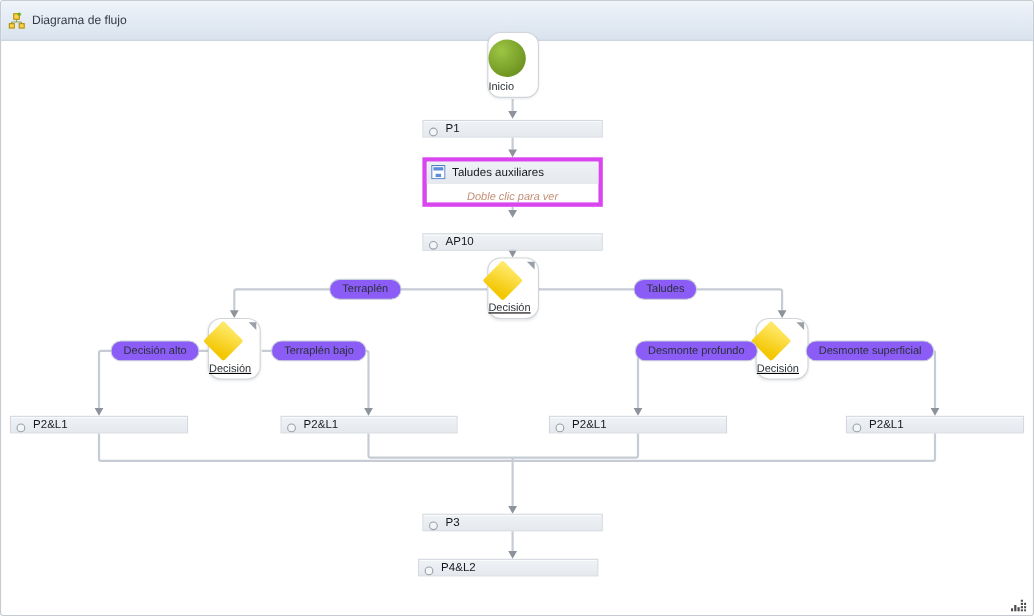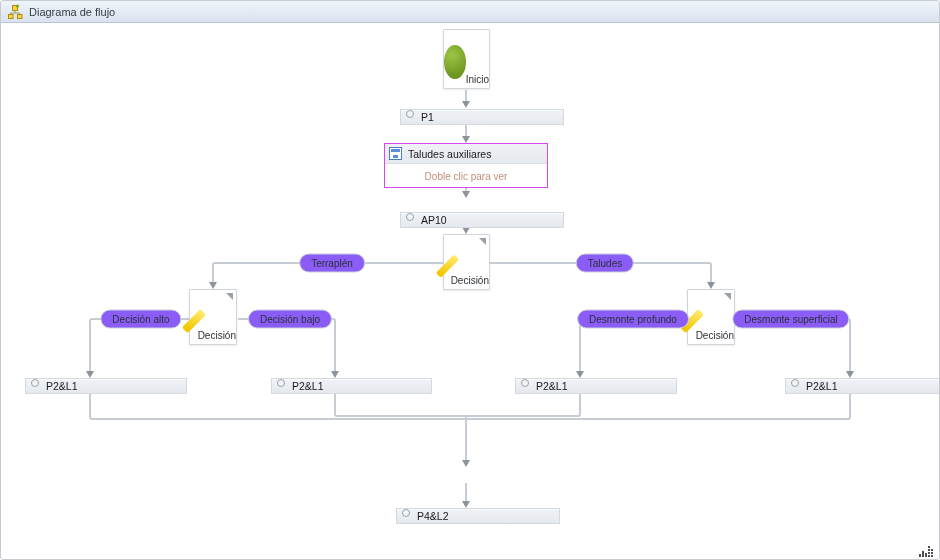--- a/index.html
+++ b/index.html
@@ -10,86 +10,85 @@
     position: relative;
     width: 940px; height: 560px;
     background: #fff;
     border: 1px solid #c6cbd1;
     border-radius: 3px;
     overflow: hidden;
   }
 
   
   .header {
-    position: absolute; left: 0; top: 0; right: 0; height: 22px;
+    position: absolute; left: 0; top: 0; right: 0; height: 36px;
     background: linear-gradient(#eff4fa, #d9e2ee);
     border-bottom: 1px solid #bac5d3;
     display: flex; align-items: center;
     padding-left: 6px;
   }
   .hicon { width: 16px; height: 16px; display: inline-block; margin-right: 6px; }
   .htitle { font-size: 11px; color: #333b44; }
 
   
   .wires { position: absolute; left: 0; top: 0; pointer-events: none; }
 
   
   .pbox {
     position: absolute; height: 16px;
     background: linear-gradient(#eff2f5, #e5e9ee);
     border: 1px solid #d4d9df;
     box-shadow: inset 0 1px 0 #f9fbfc;
-    display: flex; align-items: flex-start;
+    display: flex; align-items: flex-end;
     padding-left: 5px; gap: 7px;
     cursor: default;
-    margin-left: 16px;
   }
   .ring {
     width: 8px; height: 8px; flex: 0 0 auto;
     border: 1.5px solid #99a1aa; border-radius: 50%;
     background: #f3f5f7;
   }
   .plabel { font-size: 10.5px; color: #15181c; line-height: 14px; white-space: nowrap; }
 
   
   .tbox {
     position: absolute; height: 45px;
-    border: 1px solid #d946ef;
+    border: 4px solid #d946ef;
     background: #fff;
   }
   .thead {
     height: 20px;
     background: linear-gradient(#eff2f5, #e5e9ee);
     border-bottom: 1px solid #dce0e5;
     display: flex; align-items: center; gap: 6px;
     padding-left: 4px;
     font-size: 10.5px; color: #15181c;
   }
   .ticon { width: 13px; height: 13px; display: inline-block; }
   .tbody {
     height: 24px; display: flex; align-items: center; justify-content: center;
-    font-size: 10px; color: #c28e76;
+    font-size: 10px; color: #c28e76; font-style: italic;
   }
 
   
   .card {
     position: absolute;
     background: #fff;
     border: 1px solid #d1d5da;
-    border-radius: 1px;
+    border-radius: 12px;
     box-shadow: 0 1px 2px rgba(60,70,80,.12);
-    display: flex; flex-direction: row; align-items: center;
+    display: flex; flex-direction: column; align-items: flex-start;
   }
   .icard { width: 47px; height: 60px; justify-content: flex-start; }
   .ball {
     width: 34px; height: 34px; border-radius: 50%;
     margin-top: 6px;
     background: radial-gradient(circle at 35% 30%, #9dc544, #6e9421 75%);
   }
-  .dcard { width: 48px; height: 56px; }
+  .dcard { width: 48px; height: 56px; text-decoration: underline; }
   .diamond {
     width: 26px; height: 26px; margin-top: 7px;
     transform: rotate(45deg);
     background: linear-gradient(160deg, #ffe866 10%, #f3c703 85%);
     border-radius: 2px;
   }
   .clabel { font-size: 10px; color: #2b3137; margin-top: auto; margin-bottom: 3px; white-space: nowrap; }
   .corner {
     position: absolute; top: 3px; right: 3px;
     width: 0; height: 0;
@@ -200,41 +199,45 @@
 
   <div class="card dcard" style="left:686px;top:288px">
     <span class="corner"></span>
     <span class="diamond"></span>
     <span class="clabel">Decisión</span>
   </div>
 
   <div class="pill" style="left:331px;top:262px">Terraplén</div>
   <div class="pill" style="left:604px;top:262px">Taludes</div>
   <div class="pill" style="left:140px;top:318px">Decisión alto</div>
-  <div class="pill" style="left:289px;top:318px">Decisión bajo</div>
+  <div class="pill" style="left:289px;top:318px">Terraplén bajo</div>
   <div class="pill" style="left:790px;top:318px">Desmonte superficial</div>
   <div class="pill" style="left:632px;top:318px">Desmonte profundo</div>
 
   <div class="pbox" style="left:8px;top:377px;width:162px">
     <span class="ring"></span>
     <span class="plabel">P2&amp;L1</span>
   </div>
   <div class="pbox" style="left:254px;top:377px;width:161px">
     <span class="ring"></span>
     <span class="plabel">P2&amp;L1</span>
   </div>
   <div class="pbox" style="left:498px;top:377px;width:162px">
     <span class="ring"></span>
     <span class="plabel">P2&amp;L1</span>
   </div>
   <div class="pbox" style="left:768px;top:377px;width:162px">
     <span class="ring"></span>
     <span class="plabel">P2&amp;L1</span>
   </div>
 
+  <div class="pbox" style="left:383px;top:466px;width:164px">
+    <span class="ring"></span>
+    <span class="plabel">P3</span>
+  </div>
 
   <div class="pbox" style="left:379px;top:507px;width:164px">
     <span class="ring"></span>
     <span class="plabel">P4&amp;L2</span>
   </div>
 
   <span class="grip">
     <svg width="14" height="11" viewBox="0 0 14 11">
       <g fill="#4d4d4d">
         <rect x="0" y="8" width="2" height="3"></rect>

